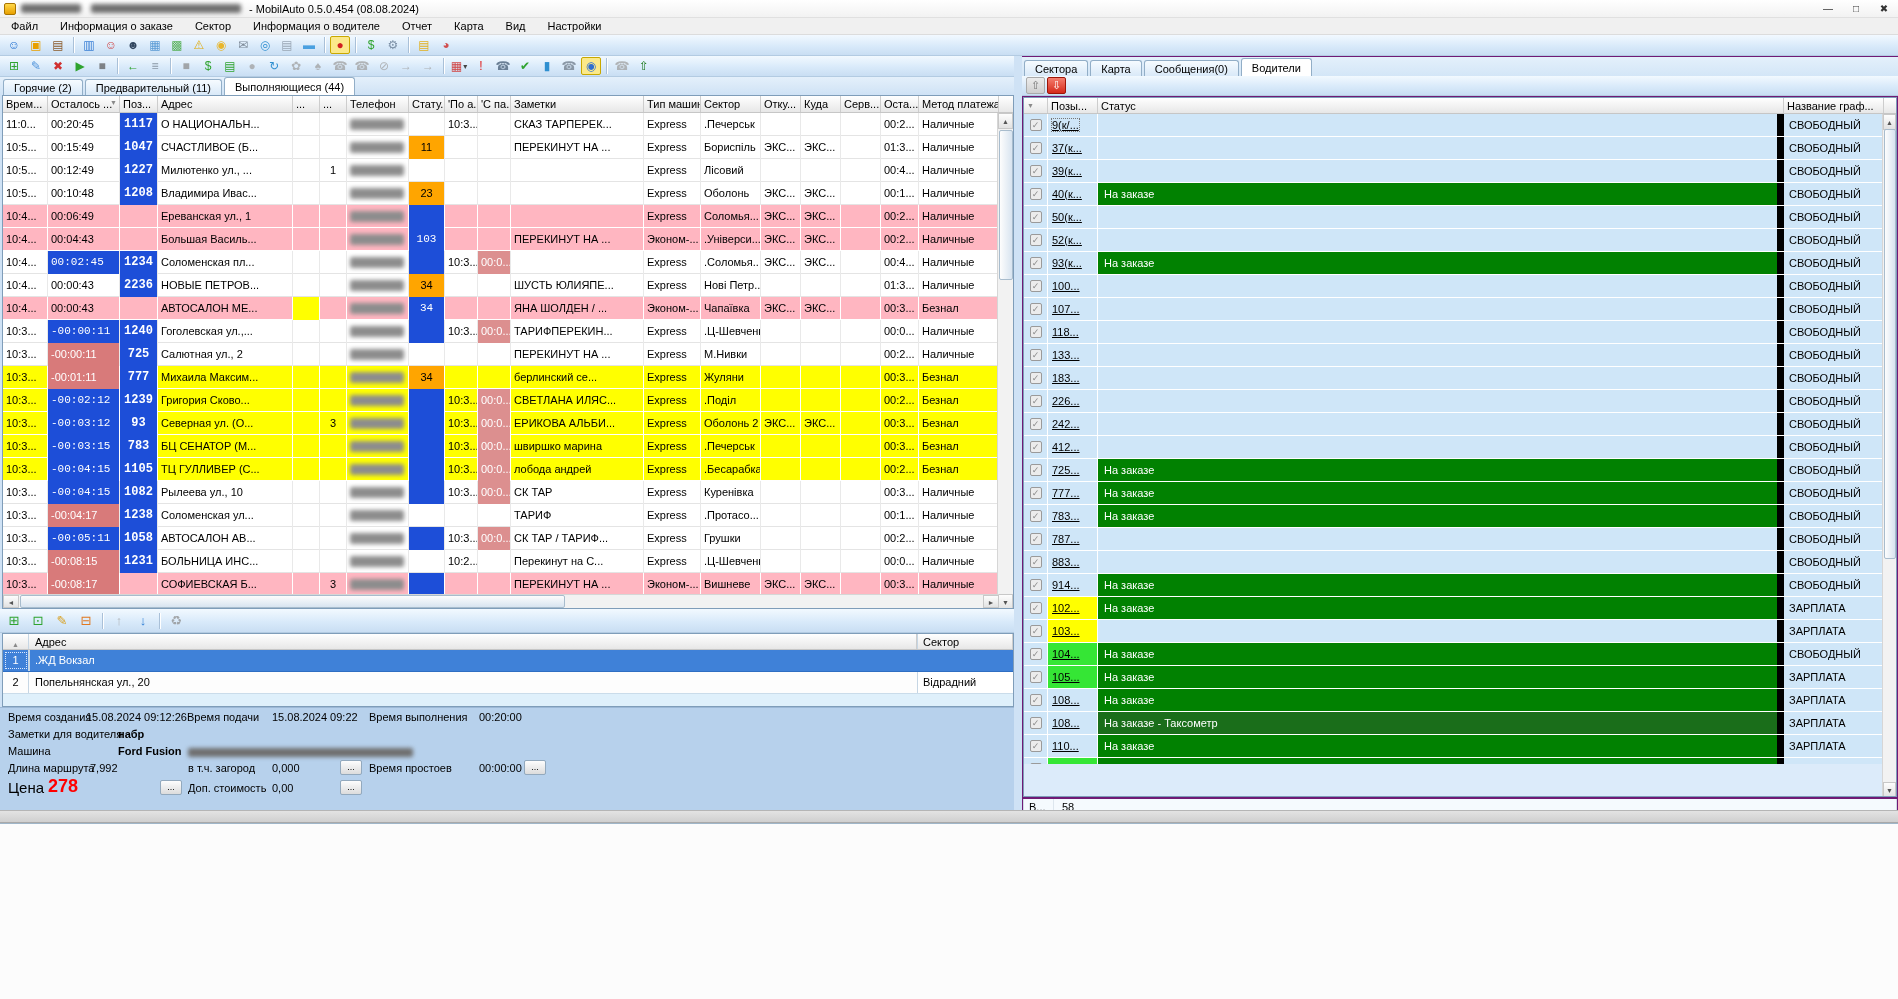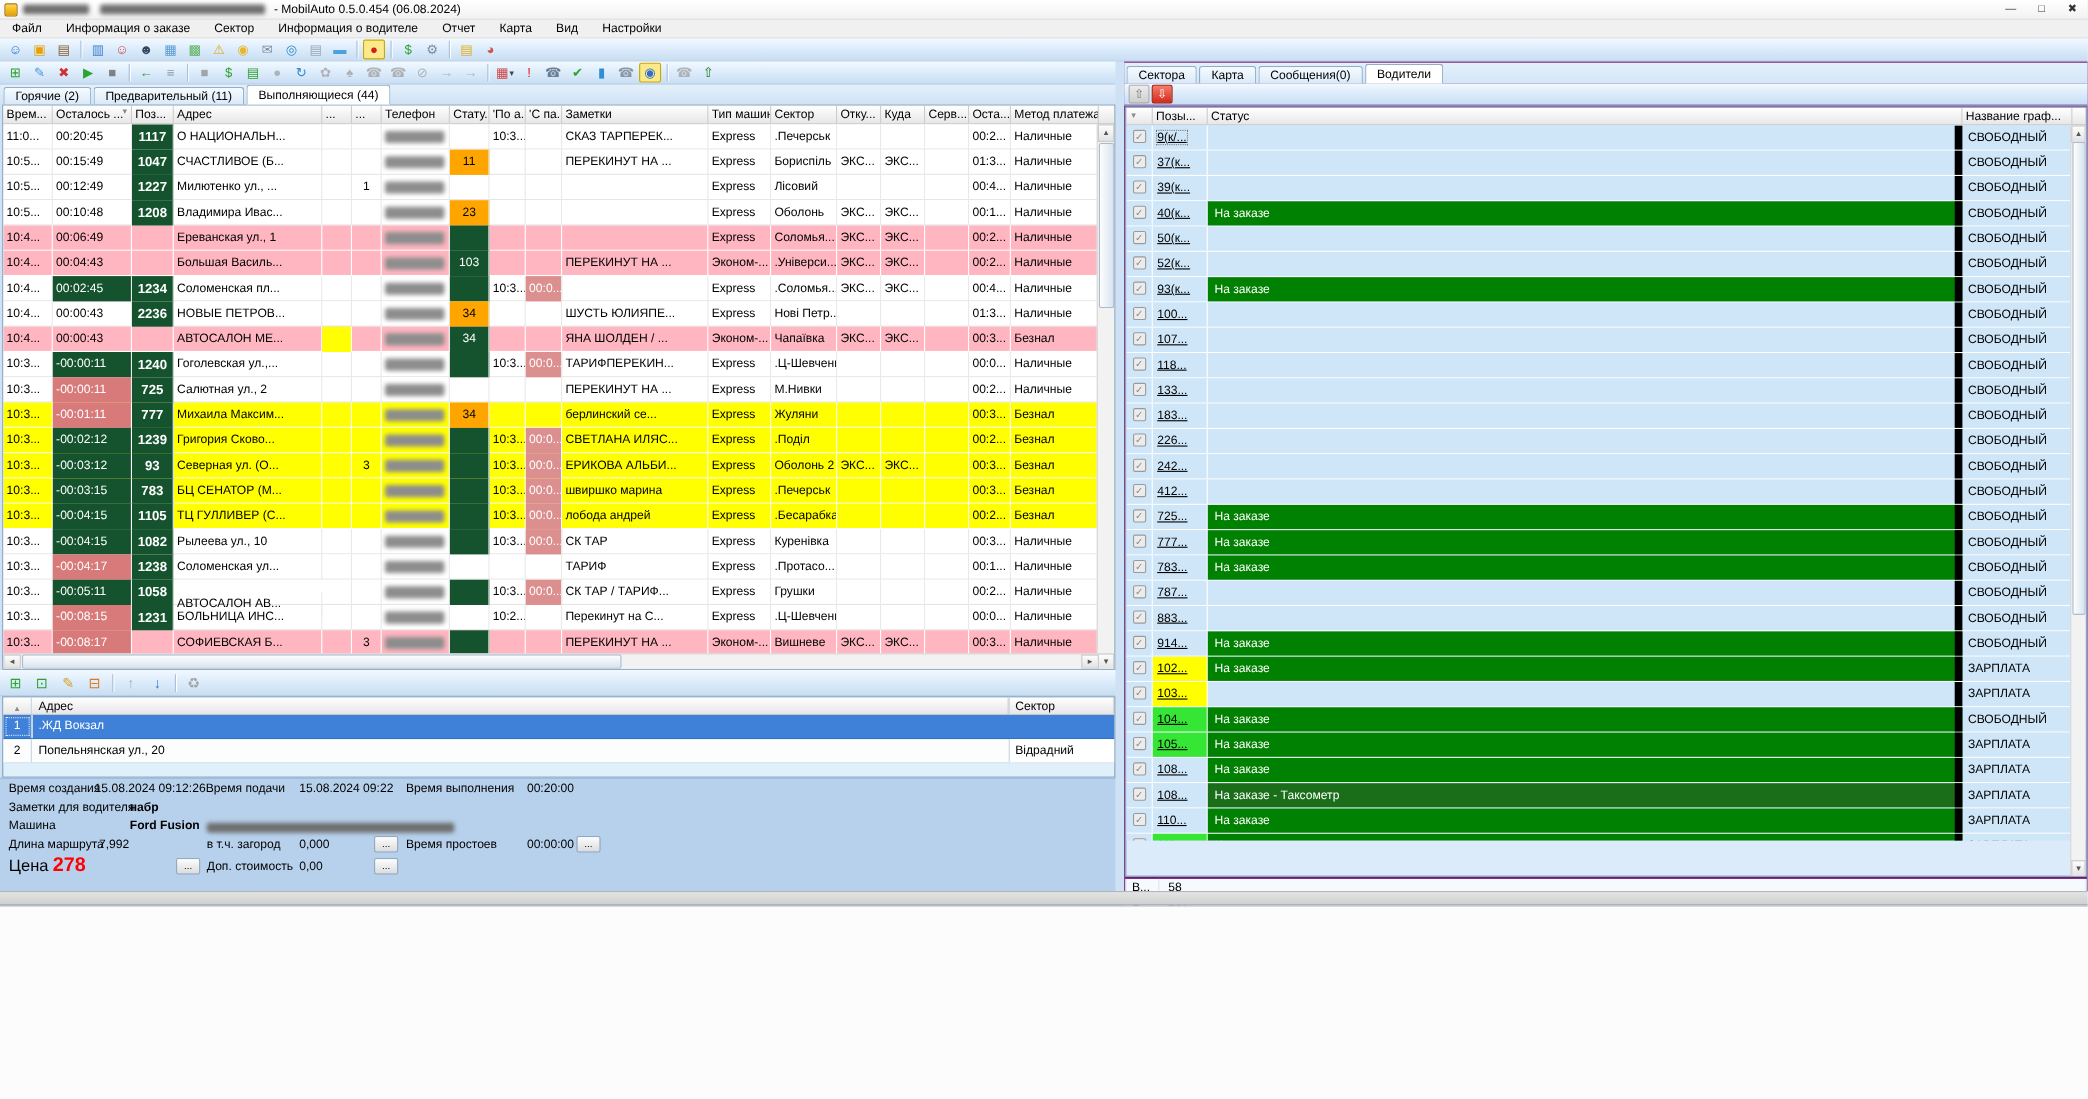--- a/index.html
+++ b/index.html
@@ -34,21 +34,21 @@
   .ogrid{position:absolute;left:2px;top:39px;width:1012px;height:514px;border:1px solid #7f9db9;background:#fff;overflow:hidden;}
   .ghead{display:flex;height:17px;background:linear-gradient(#ffffff,#e7e7e7);border-bottom:1px solid #c6c6c6;}
   .hcell{padding:2px 3px 0;border-right:1px solid #cdcdcd;white-space:nowrap;overflow:hidden;position:relative;}
   .hfilter{position:absolute;right:2px;top:3px;font-size:7px;color:#8a8a8a;}
   .gbody{height:483px;overflow:hidden;}
   .grow{display:flex;height:23px;background:#fff;border-bottom:1px solid #e4e4e4;}
   .grow.bg-pink{background:#ffb6c1;border-bottom-color:#fff;}
   .grow.bg-yellow{background:#ffff00;border-bottom-color:#fff;}
   .cell{padding:5px 3px 0;border-right:1px solid #e9e9e9;white-space:nowrap;overflow:hidden;height:23px;}
   .bg-pink .cell,.bg-yellow .cell{border-right-color:#fff;}
-  .cg{background:#14532d;color:#fff;}
+  .cg{background:#1d4ed8;color:#fff;font-family:Liberation Mono, monospace;}
   .co{background:#ffa500;color:#000;}
   .cs{background:#d87a7a;color:#fff;}
   .cs2{background:#dc8f8f;color:#fff;}
   .cy{background:#ffff00;}
   .posn{font-weight:bold;font-size:12px;padding-top:4px;text-align:center;}
   .ctr{text-align:center;}
   .phmask{display:block;height:11px;margin-top:1px;border-radius:2px;background:#8d8d8d;filter:blur(2px);}
   .vscroll{position:absolute;right:0;top:17px;width:16px;height:497px;background:#f2f2f2;border-left:1px solid #d6d6d6;}
   .sbtn{height:16px;text-align:center;font-size:7px;color:#555;line-height:16px;background:linear-gradient(#fdfdfd,#e2e2e2);border:1px solid #c8c8c8;}
   .sbtn.bot{position:absolute;bottom:0;width:100%;}
@@ -111,21 +111,21 @@
   .below{width:1898px;height:175px;background:#fcfcfc;}
 </style>
 </head>
 <body>
 
 <div class="app">
   <div class="titlebar">
     <span class="appicon"></span>
     <span class="mask" style="width:60px"></span>
     <span class="mask" style="width:150px;margin-left:10px"></span>
-    <span class="title-text">- MobilAuto 0.5.0.454 (06.08.2024)</span>
+    <span class="title-text">- MobilAuto 0.5.0.454 (08.08.2024)</span>
     <span class="wbtns">
       <span class="wbtn">—</span>
       <span class="wbtn">□</span>
       <span class="wbtn">✖</span>
     </span>
   </div>
 
   <div class="menubar" id="menubar">
       <span class="menu-item">Файл</span>
       <span class="menu-item">Информация о заказе</span>
@@ -714,21 +714,21 @@
               <div class="cell " style="width: 40px;"></div>
               <div class="cell " style="width: 40px;"></div>
               <div class="cell " style="width: 40px;"></div>
               <div class="cell " style="width: 38px;">00:1...</div>
               <div class="cell " style="width: 80px;">Наличные</div>
             </div>
             <div class="grow">
               <div class="cell " style="width: 45px;">10:3...</div>
               <div class="cell cg" style="width: 72px;">-00:05:11</div>
               <div class="cell cg posn" style="width: 38px;">1058</div>
-              <div class="cell " style="width: 135px; margin-top: 11px;">АВТОСАЛОН АВ...</div>
+              <div class="cell " style="width: 135px;">АВТОСАЛОН АВ...</div>
               <div class="cell " style="width: 27px;"></div>
               <div class="cell ctr" style="width: 27px;"></div>
               <div class="cell " style="width: 62px;">
                 <span class="phmask" style="width: 54px;"></span>
               </div>
               <div class="cell cg ctr" style="width: 36px;"></div>
               <div class="cell " style="width: 33px;">10:3...</div>
               <div class="cell cs2" style="width: 33px;">00:0...</div>
               <div class="cell " style="width: 133px;">СК ТАР / ТАРИФ...</div>
               <div class="cell " style="width: 57px;">Express</div>

